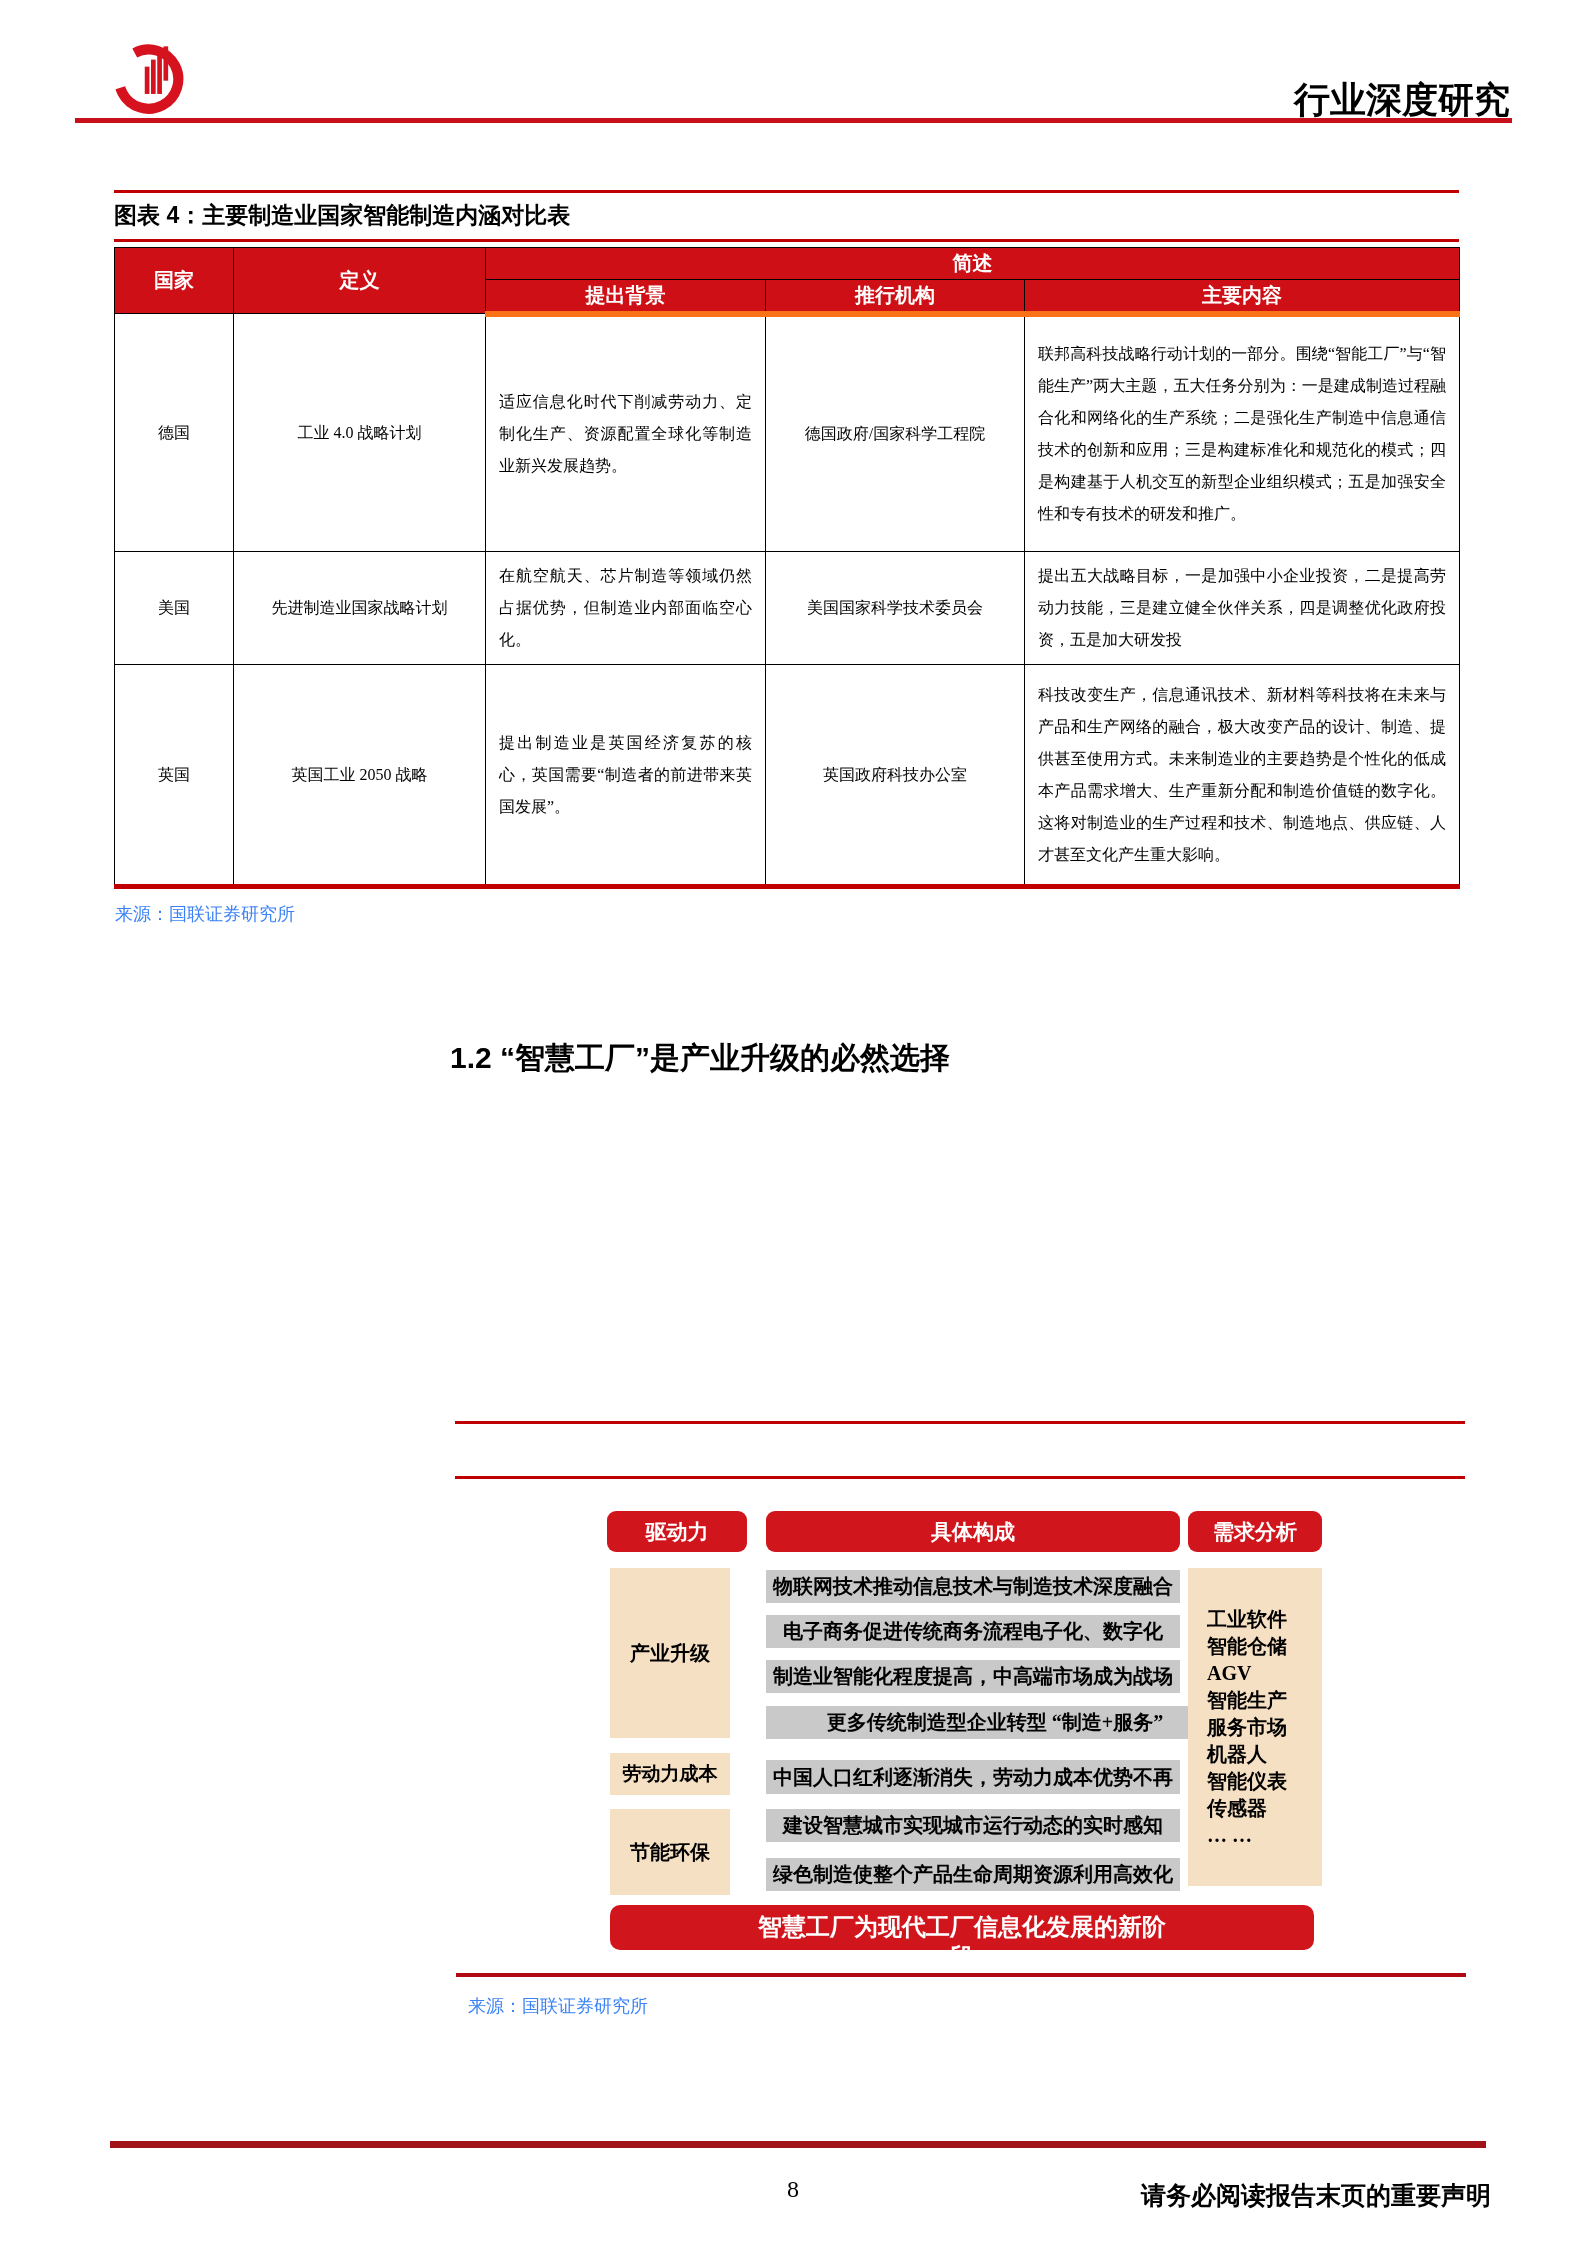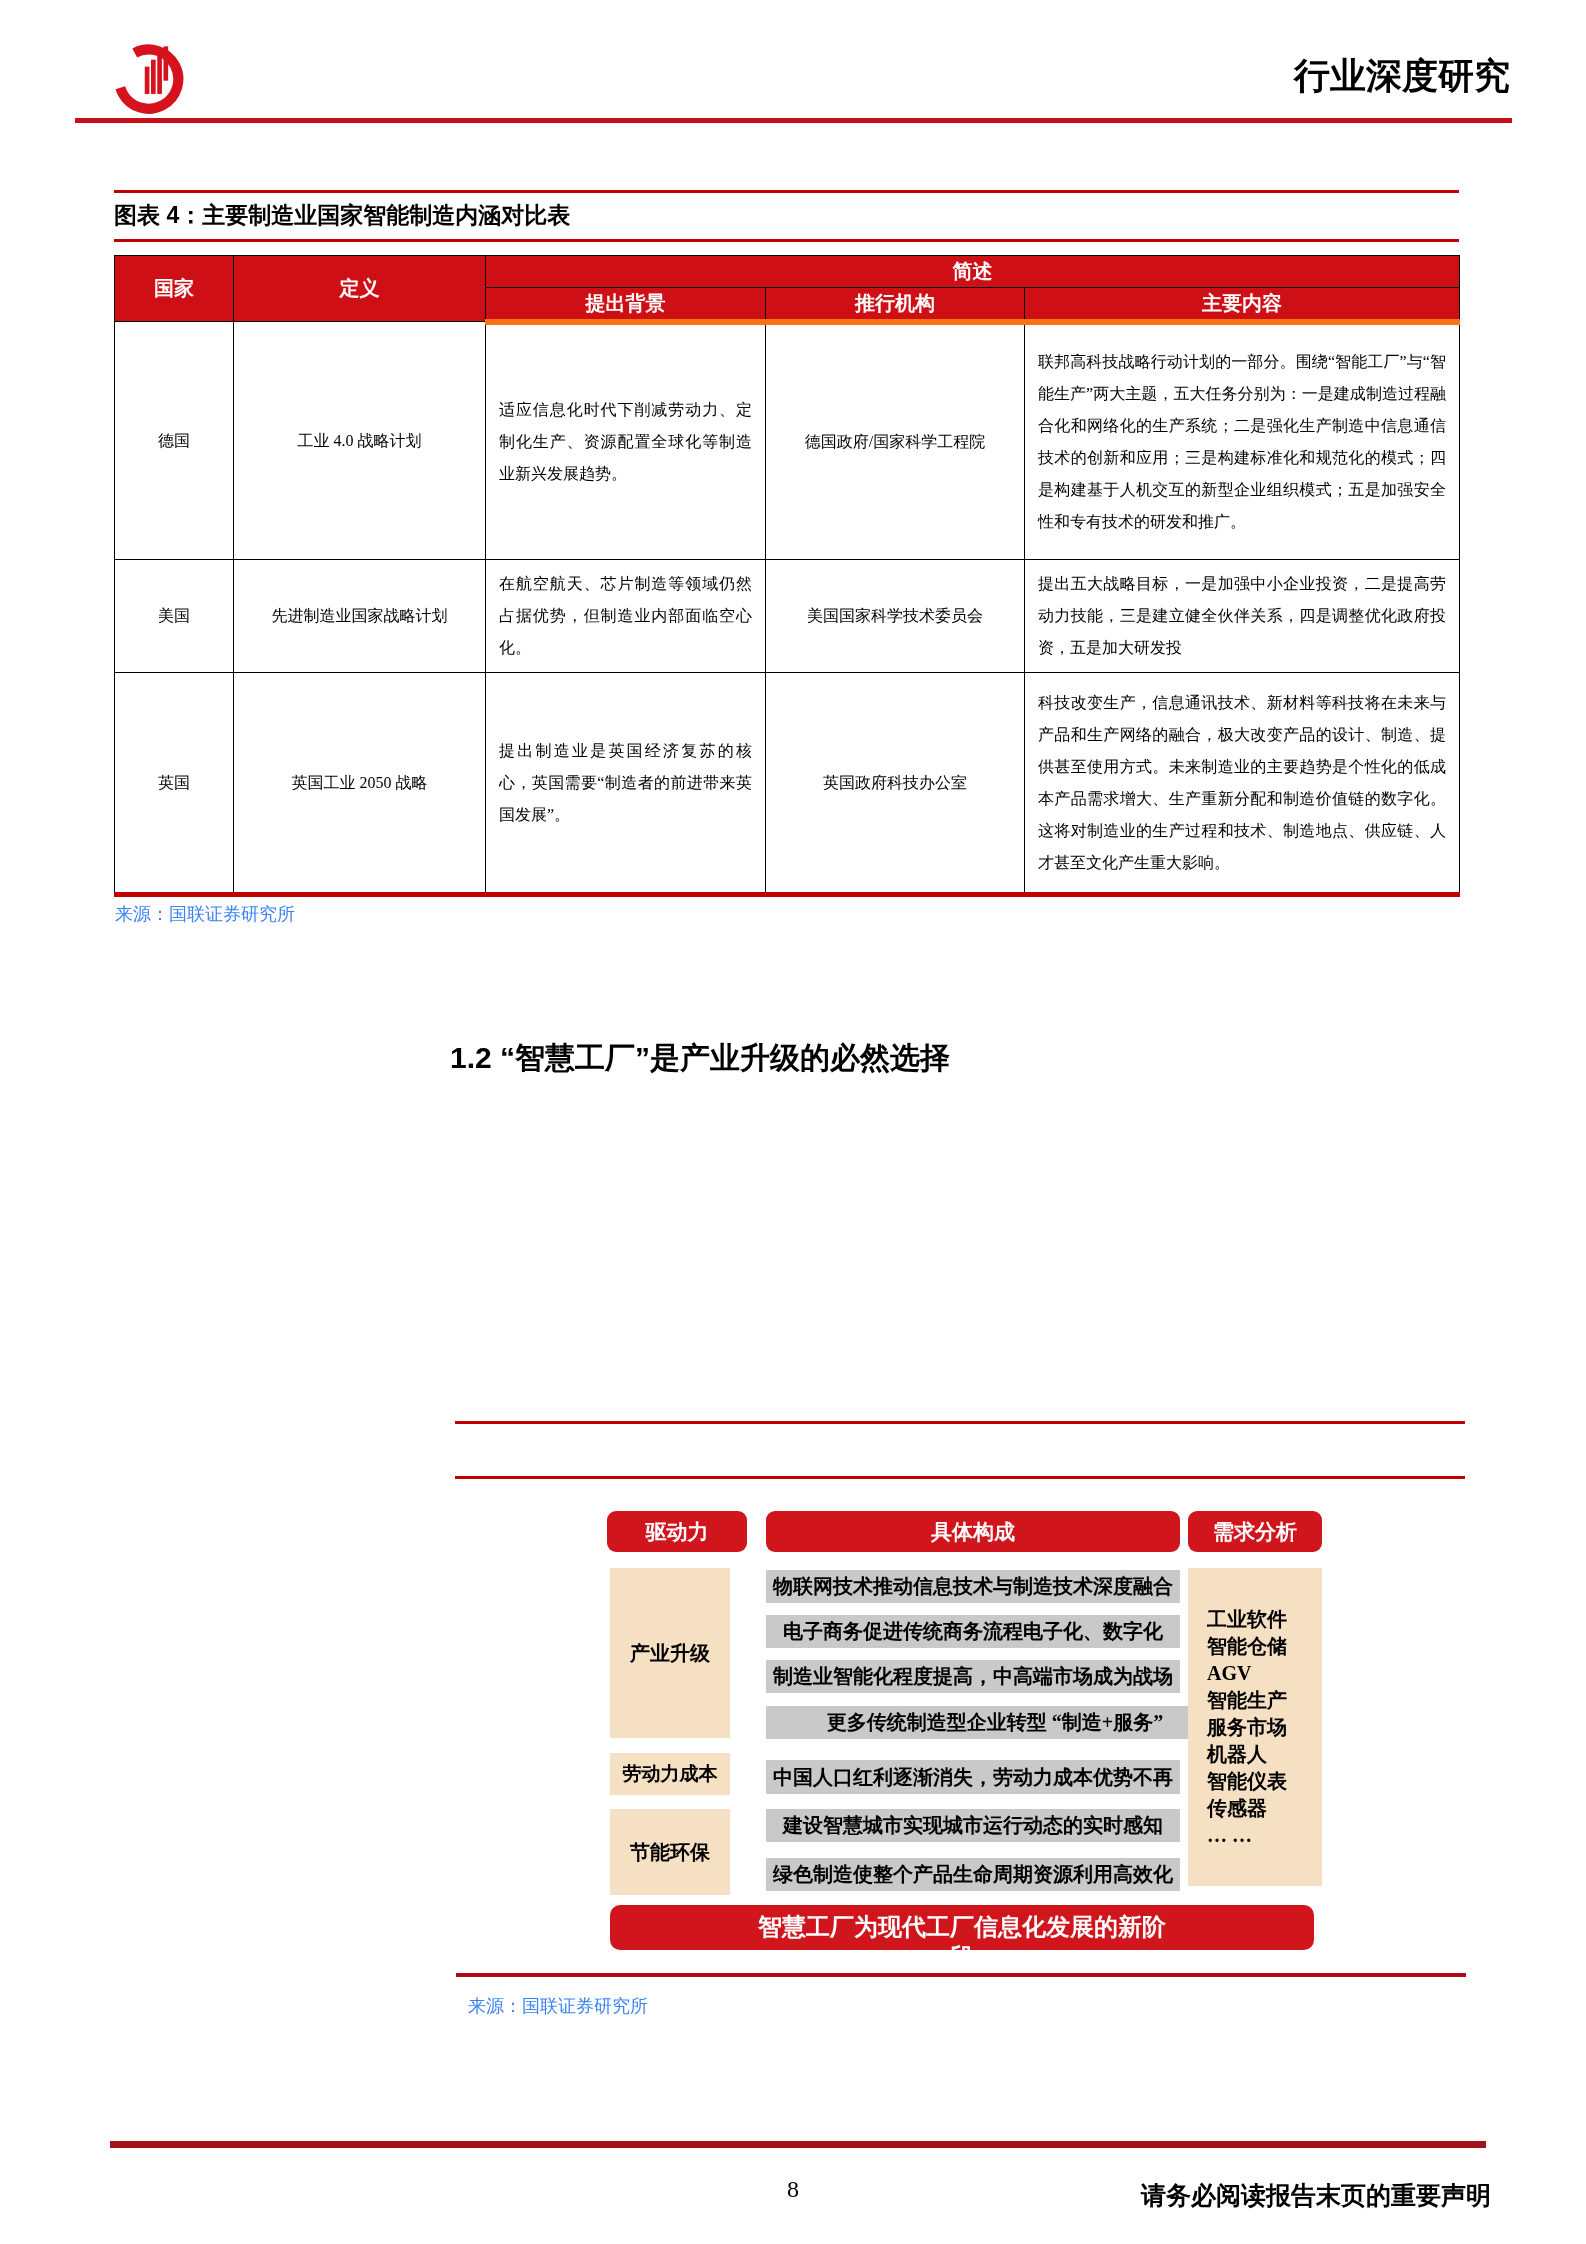--- a/index.html
+++ b/index.html
@@ -7,33 +7,33 @@
         font-family:"Liberation Serif", serif;color:#000;overflow:hidden;}
 
   
   .brand{position:absolute;left:112px;top:36px;display:flex;align-items:flex-start;}
   .logo-mark{width:78px;height:80px;}
   .brand-text{margin-left:16px;}
   .brand-cn{font-family:"Liberation Sans", sans-serif;font-weight:bold;font-size:44px;
             color:#4d4e50;letter-spacing:4px;line-height:52px;}
   .brand-en{font-family:"Liberation Sans", sans-serif;font-size:13px;color:#6b6c6e;
             letter-spacing:4.5px;margin-top:2px;}
-  .doc-type{position:absolute;top:52px;right:76px;font-size:36px;font-weight:bold;
+  .doc-type{position:absolute;top:76px;right:76px;font-size:36px;font-weight:bold;
             font-family:"Liberation Serif", serif;}
   .header-rule{position:absolute;top:118px;left:75px;width:1437px;height:5px;background:#c8101a;}
 
   
   .fig-rule{position:absolute;height:3px;background:#c00000;}
   .fig-title{position:absolute;font-family:"Liberation Sans", sans-serif;font-weight:bold;
              font-size:23px;line-height:30px;}
   .source-note{position:absolute;font-size:18px;color:#3b82f6;}
 
   
   .cmp-table{position:absolute;top:247px;left:114px;width:1345px;border-collapse:collapse;
-             table-layout:fixed;border-bottom:5px solid #c00000;margin-top:8px;}
+             table-layout:fixed;border-bottom:5px solid #c00000;}
   .cmp-table th,.cmp-table td{border:1px solid #000;}
   .cmp-table thead th{background:#ce1016;color:#fff;font-family:"Liberation Sans", sans-serif;
              font-weight:bold;font-size:20px;padding:0;}
   .cmp-table thead tr:last-child th{border-bottom:6px solid #f97316;}
   .cmp-table td{font-size:16px;line-height:32px;padding:6px 13px;vertical-align:middle;}
   .td-center{text-align:center;padding:6px 6px;}
   .td-just{text-align:justify;}
   .hrow1{height:32px;} .hrow2{height:34px;}
 
   

